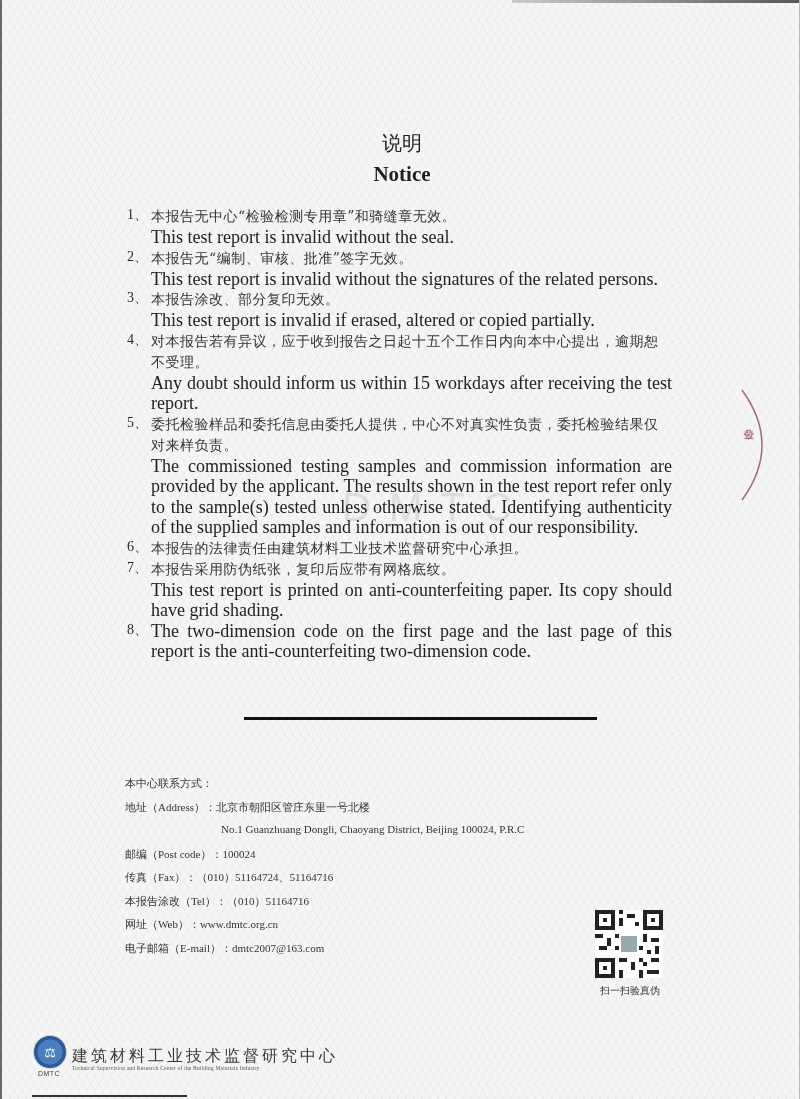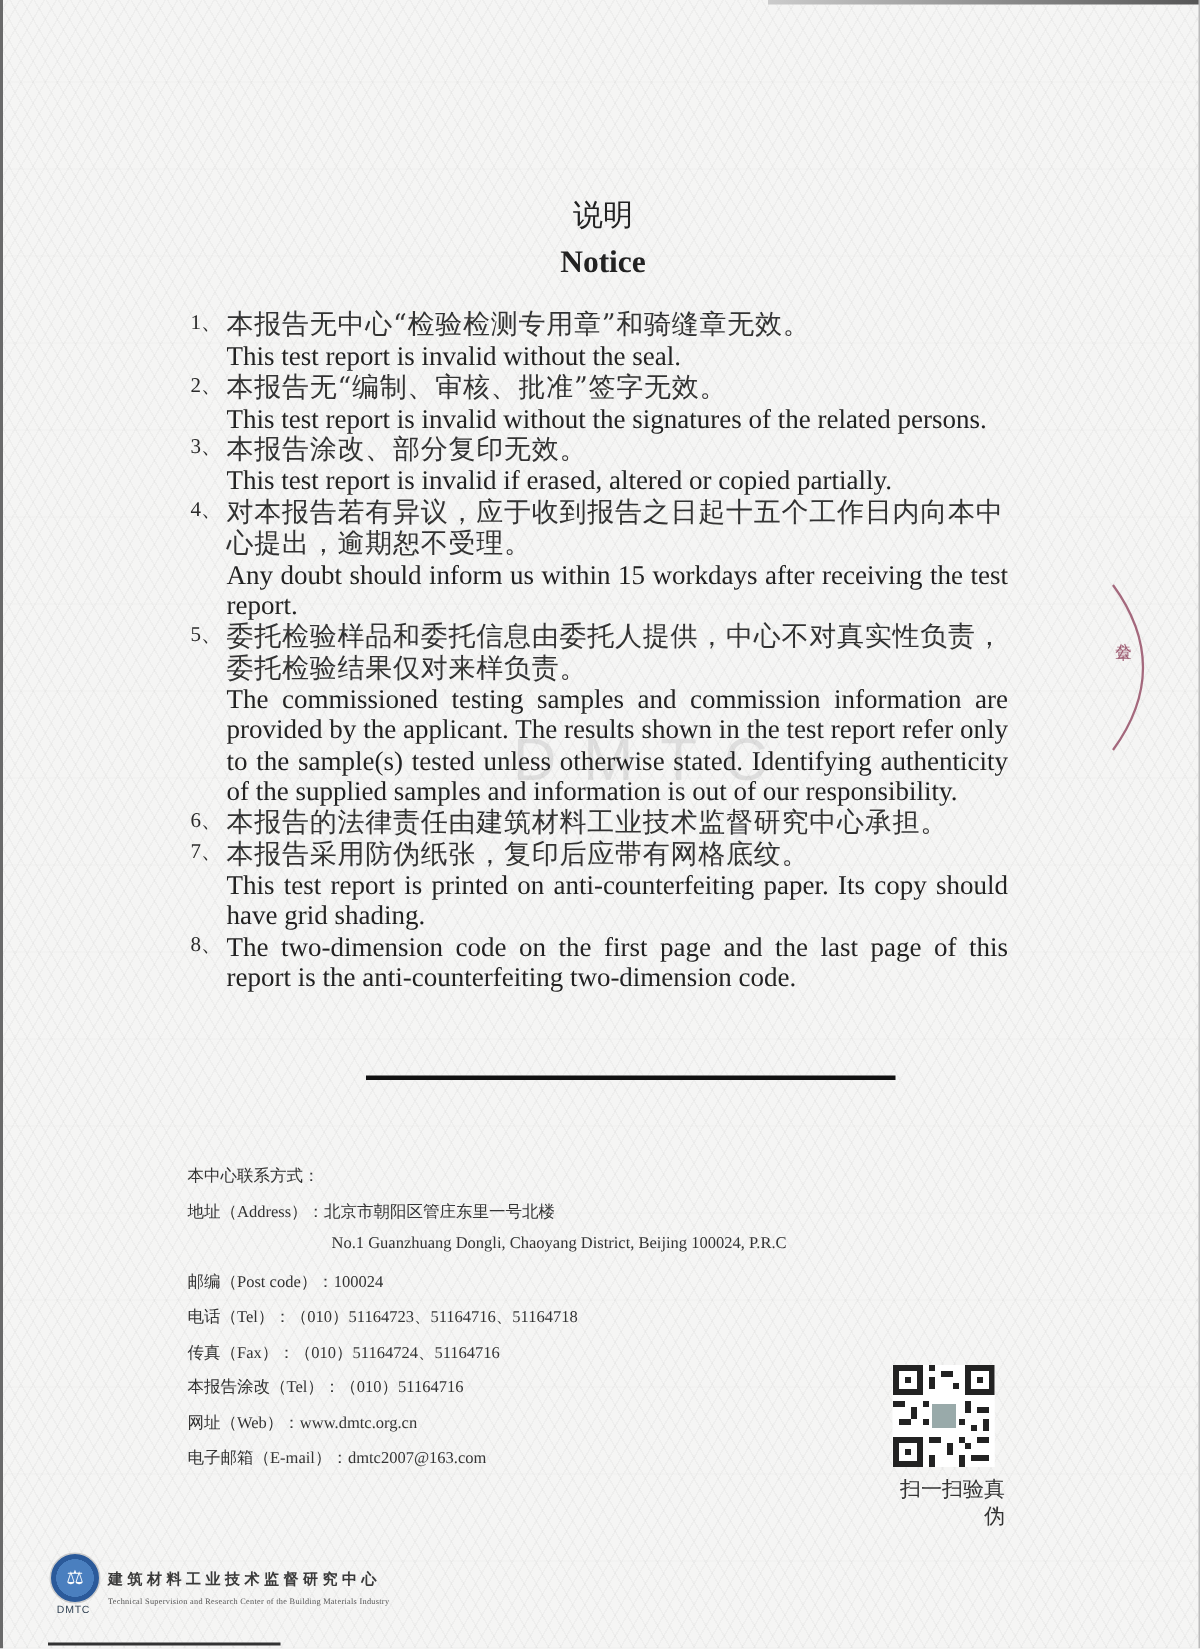--- a/index.html
+++ b/index.html
@@ -18,34 +18,34 @@
         repeating-linear-gradient(0deg, rgba(200,200,200,0.06) 0 1px, transparent 1px 58px);
       border-left: 2px solid #6a6a6a;
     }
     .top-edge { position: absolute; right: 0; top: 0; width: 290px; height: 3px; background: linear-gradient(90deg, #ccc, #555); }
     .right-edge { position: absolute; right: 0; top: 0; width: 3px; height: 1099px; background: #bbb; }
     .title-cn { position: absolute; left: 0; width: 800px; top: 130px; text-align: center; font-size: 20px; color: #222; }
     .title-en { position: absolute; left: 0; width: 800px; top: 162px; text-align: center; font-size: 21px; font-weight: bold; font-family: "Liberation Serif", serif; color: #222; }
     .notice-list { position: absolute; left: 125px; top: 206px; width: 545px; }
     .item { position: relative; }
     .item .num { position: absolute; left: 0; top: 0; font-size: 14px; font-family: "Liberation Serif", serif; }
-    .cn { padding-left: 24px; font-size: 18px; line-height: 21px; color: #333; letter-spacing: 0.5px; }
+    .cn { padding-left: 24px; font-size: 14px; line-height: 21px; color: #333; letter-spacing: 0.5px; }
     .en { padding-left: 24px; font-size: 18px; line-height: 20.5px; font-family: "Liberation Serif", serif; color: #222; text-align: justify; }
     .en.last { text-align-last: left; }
     .divider { position: absolute; left: 242px; top: 717px; width: 353px; height: 3px; background: #111; }
     .contact { position: absolute; left: 123px; top: 776px; font-size: 11px; color: #333; font-family: "Liberation Serif", serif; }
     .contact .row { height: 23.5px; white-space: nowrap; }
     .contact .indent { padding-left: 96px; }
     .qr { position: absolute; left: 593px; top: 910px; width: 68px; height: 68px; background: #fff; }
     .qr svg { display: block; }
-    .qr-caption { position: absolute; left: 588px; top: 984px; width: 80px; text-align: right; font-size: 14px; color: #333; }
+    .qr-caption { position: absolute; left: 588px; top: 984px; width: 80px; text-align: center; font-size: 10px; color: #333; }
     .footer-logo { position: absolute; left: 31px; top: 1035px; }
     .logo-circle { width: 32px; height: 32px; border-radius: 50%; background: radial-gradient(circle at 50% 50%, #4a7fbf 0 55%, #2b5a9a 56% 100%); border: 1px solid #ccc; display: flex; align-items: center; justify-content: center; color: #fff; font-size: 13px; }
     .logo-abbr { font-size: 7px; color: #345; text-align: center; width: 32px; font-family: "Liberation Sans", sans-serif; margin-top: 1px; letter-spacing: 0.5px; }
-    .footer-org-cn { position: absolute; left: 70px; top: 1046px; font-size: 10px; letter-spacing: 3px; color: #3a3a3a; font-weight: bold; }
+    .footer-org-cn { position: absolute; left: 70px; top: 1046px; font-size: 16px; letter-spacing: 3px; color: #3a3a3a; font-weight: normal; }
     .footer-org-en { position: absolute; left: 70px; top: 1065px; font-size: 5.5px; color: #555; font-family: "Liberation Serif", serif; letter-spacing: 0.2px; }
     .footer-line { position: absolute; left: 30px; top: 1095px; width: 155px; height: 2px; background: #333; }
     .seal-arc { position: absolute; left: 735px; top: 385px; width: 40px; height: 120px; }
     .seal-text { position: absolute; left: 738px; top: 420px; font-size: 11px; color: #8a3a55; writing-mode: vertical-rl; opacity: 0.8; }
     .faint-mark { position: absolute; left: 340px; top: 485px; font-size: 40px; color: rgba(120,120,120,0.18); letter-spacing: 18px; font-family: "Liberation Sans", sans-serif; }
   </style>
 </head>
 <body>
 
 <div class="page">
@@ -103,23 +103,20 @@
   <div class="contact">
     <div class="row">本中心联系方式：</div>
     <div class="row">
       <span>地址（Address）：</span><span>北京市朝阳区管庄东里一号北楼</span>
     </div>
     <div class="row indent">No.1 Guanzhuang Dongli, Chaoyang District, Beijing 100024, P.R.C</div>
     <div class="row">
       <span>邮编（Post code）：</span><span>100024</span>
     </div>
     <div class="row">
-      <span>电话（Tel）：</span><span>（010）51164723、51164716、51164718</span>
-    </div>
-    <div class="row">
       <span>传真（Fax）：</span><span>（010）51164724、51164716</span>
     </div>
     <div class="row">
       <span>本报告涂改（Tel）：</span><span>（010）51164716</span>
     </div>
     <div class="row">
       <span>网址（Web）：</span><span>www.dmtc.org.cn</span>
     </div>
     <div class="row">
       <span>电子邮箱（E-mail）：</span><span>dmtc2007@163.com</span>

